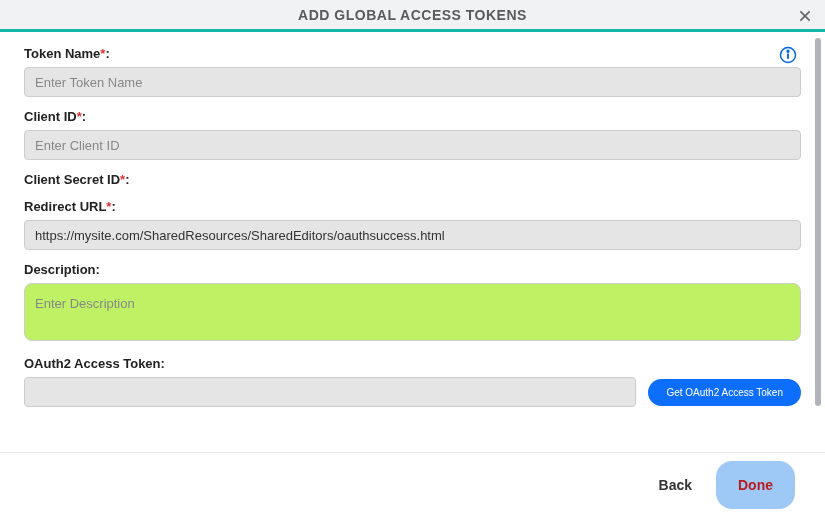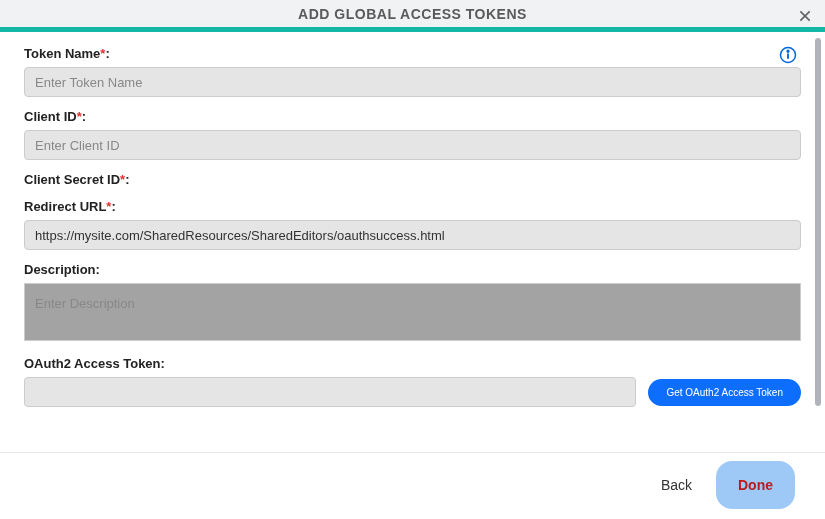--- a/index.html
+++ b/index.html
@@ -17,21 +17,21 @@
       overflow: hidden;
       position: relative;
     }
     .dialog-header {
       background: #f1f2f4;
       height: 32px;
       display: flex;
       align-items: center;
       justify-content: center;
       position: relative;
-      border-bottom: 5px solid #14b8a6;
+      border-bottom: 3px solid #14b8a6;
     }
     .dialog-title {
       font-size: 14px;
       font-weight: 600;
       color: #5a5a5a;
       letter-spacing: 0.5px;
     }
     .close-icon {
       position: absolute;
       right: 10px;
@@ -92,25 +92,25 @@
       background: #e5e5e5;
       outline: none;
     }
     .form-input::placeholder {
       color: #888;
     }
     .form-textarea {
       width: 100%;
       height: 58px;
       border: 1px solid #ccc;
-      border-radius: 0;
+      border-radius: 8px;
       padding: 12px 10px;
       font-size: 13px;
       color: #333;
-      background: #a3a3a3;
+      background: #bef264;
       outline: none;
       resize: none;
       font-family: inherit;
     }
     .form-textarea::placeholder {
       color: #888;
     }
     .token-row {
       display: flex;
       gap: 12px;
@@ -137,21 +137,21 @@
       display: flex;
       align-items: center;
       justify-content: flex-end;
       padding: 0 30px;
       gap: 16px;
     }
     .back-button {
       background: transparent;
       border: none;
       font-size: 14px;
-      font-weight: 400;
+      font-weight: 700;
       color: #333;
       cursor: pointer;
       padding: 6px 8px;
     }
     .done-button {
       background: #9ec9f7;
       color: #b91c1c;
       border: none;
       border-radius: 16px;
       padding: 16px 22px;

